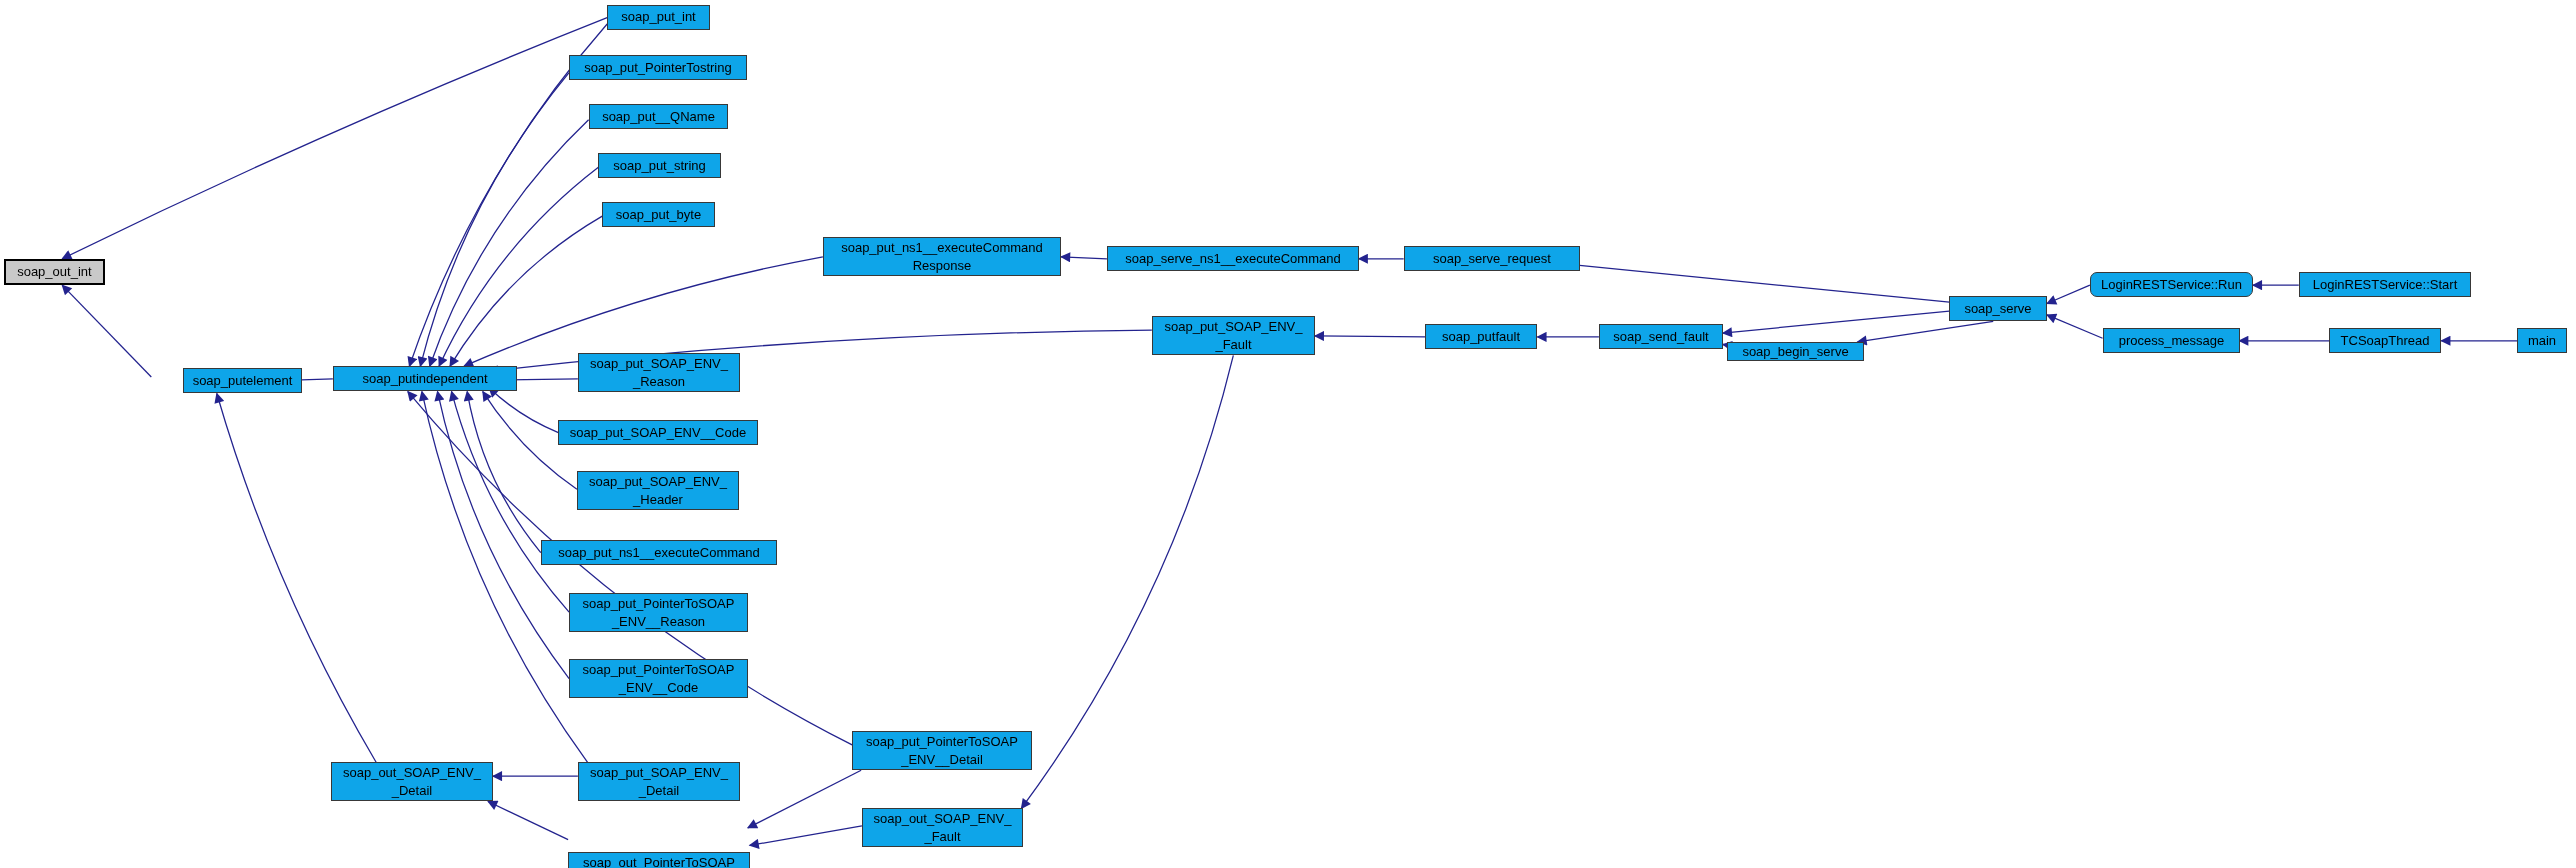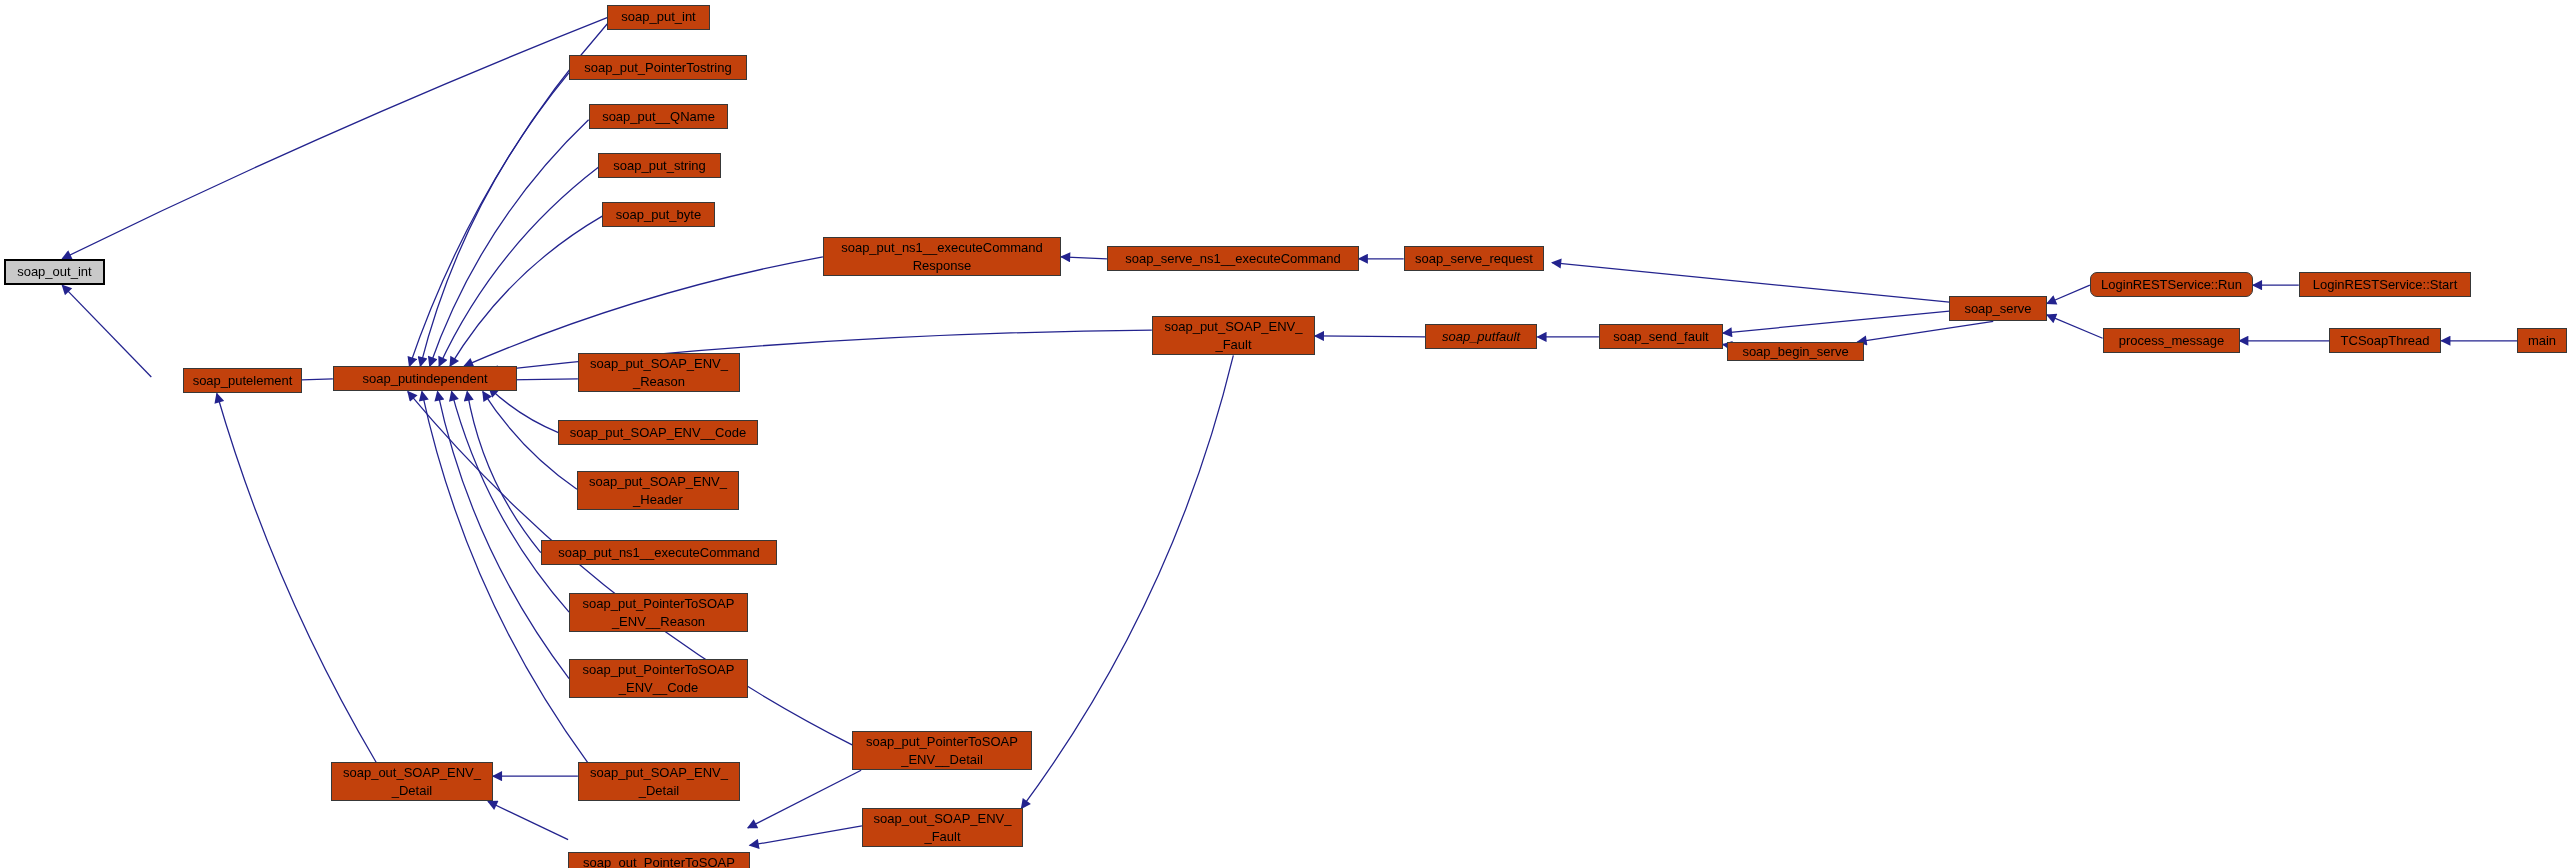--- a/index.html
+++ b/index.html
@@ -1,19 +1,19 @@
 <!DOCTYPE html>
 <html><head>
 <meta charset="utf-8">
 <style>
   html,body{margin:0;padding:0;background:#ffffff;}
   #canvas{position:relative;width:2576px;height:869px;background:#ffffff;overflow:hidden;
           font-family:"Liberation Sans","DejaVu Sans",sans-serif;}
   #edges{position:absolute;left:0;top:0;width:2576px;height:869px;}
-  .node{position:absolute;box-sizing:border-box;background:#c2410c;border:1.5px solid #383838;
+  .node{position:absolute;box-sizing:border-box;background:#0ea5e9;border:1.5px solid #383838;
         color:#000;font-size:13px;line-height:1.38;text-align:center;
         display:flex;align-items:center;justify-content:center;white-space:pre-line;
         padding:0 3.9px;cursor:pointer;}
   .node.hl{background:#c9c9c9;border:2px solid #000000;}
 </style>
 </head>
 <body>
 
 <div id="canvas">
   <svg id="edges" xmlns="http://www.w3.org/2000/svg" viewBox="0 0 2639 890" width="2576" height="869">
@@ -67,24 +67,24 @@
     <div class="node" style="left: 151px; top: 368px; width: 119px; height: 25px; margin-left: 32px;">soap_putelement</div>
     <div class="node" style="left: 333px; top: 366px; width: 184px; height: 25px;">soap_putindependent</div>
     <div class="node" style="left: 607px; top: 4.9px; width: 103px; height: 25px;">soap_put_int</div>
     <div class="node" style="left: 569px; top: 55px; width: 178px; height: 25px;">soap_put_PointerTostring</div>
     <div class="node" style="left: 589px; top: 104px; width: 139px; height: 25px;">soap_put__QName</div>
     <div class="node" style="left: 598px; top: 153px; width: 123px; height: 25px;">soap_put_string</div>
     <div class="node" style="left: 602px; top: 202px; width: 113px; height: 25px;">soap_put_byte</div>
     <div class="node" style="left: 823px; top: 237px; width: 238px; height: 39px;">soap_put_ns1__executeCommand
 Response</div>
     <div class="node" style="left: 1107px; top: 246px; width: 252px; height: 25px;">soap_serve_ns1__executeCommand</div>
-    <div class="node" style="left: 1404px; top: 246px; width: 140px; height: 25px;">soap_serve_request</div>
+    <div class="node" style="left: 1404px; top: 246px; width: 176px; height: 25px;">soap_serve_request</div>
     <div class="node" style="left: 1152px; top: 316px; width: 163px; height: 39px;">soap_put_SOAP_ENV_
 _Fault</div>
-    <div class="node" style="left: 1425px; top: 324px; width: 112px; height: 25px; font-style: italic;">soap_putfault</div>
+    <div class="node" style="left: 1425px; top: 324px; width: 112px; height: 25px;">soap_putfault</div>
     <div class="node" style="left: 1599px; top: 324px; width: 124px; height: 25px;">soap_send_fault</div>
     <div class="node" style="left: 1727px; top: 342px; width: 137px; height: 19px;">soap_begin_serve</div>
     <div class="node" style="left: 1949px; top: 296px; width: 98px; height: 25px;">soap_serve</div>
     <div class="node" style="left: 2090px; top: 272px; width: 163px; height: 25px; border-radius: 7px;">LoginRESTService::Run</div>
     <div class="node" style="left: 2299px; top: 272px; width: 172px; height: 25px;">LoginRESTService::Start</div>
     <div class="node" style="left: 2103px; top: 328px; width: 137px; height: 25px;">process_message</div>
     <div class="node" style="left: 2329px; top: 328px; width: 112px; height: 25px;">TCSoapThread</div>
     <div class="node" style="left: 2517px; top: 328px; width: 50px; height: 25px;">main</div>
     <div class="node" style="left: 578px; top: 353px; width: 162px; height: 39px;">soap_put_SOAP_ENV_
 _Reason</div>

